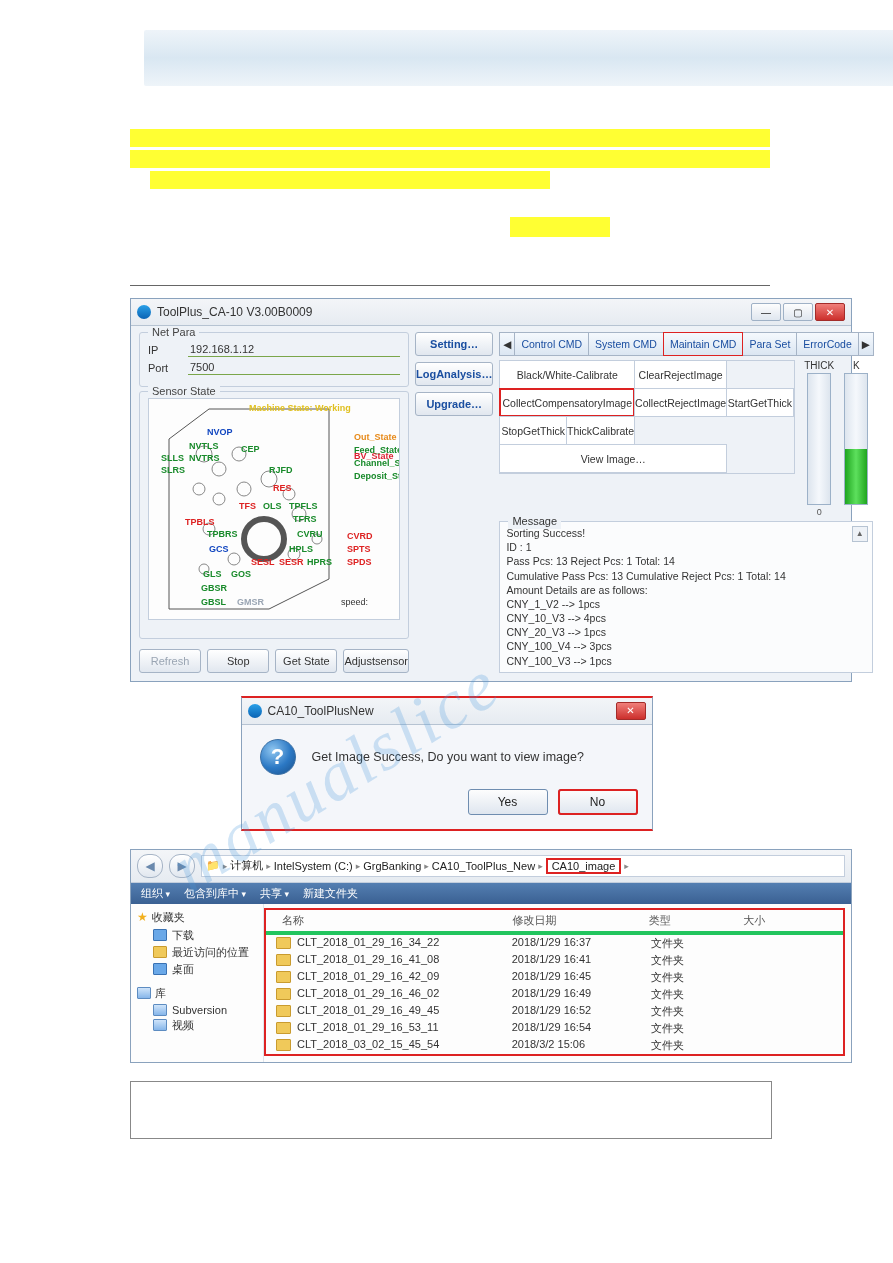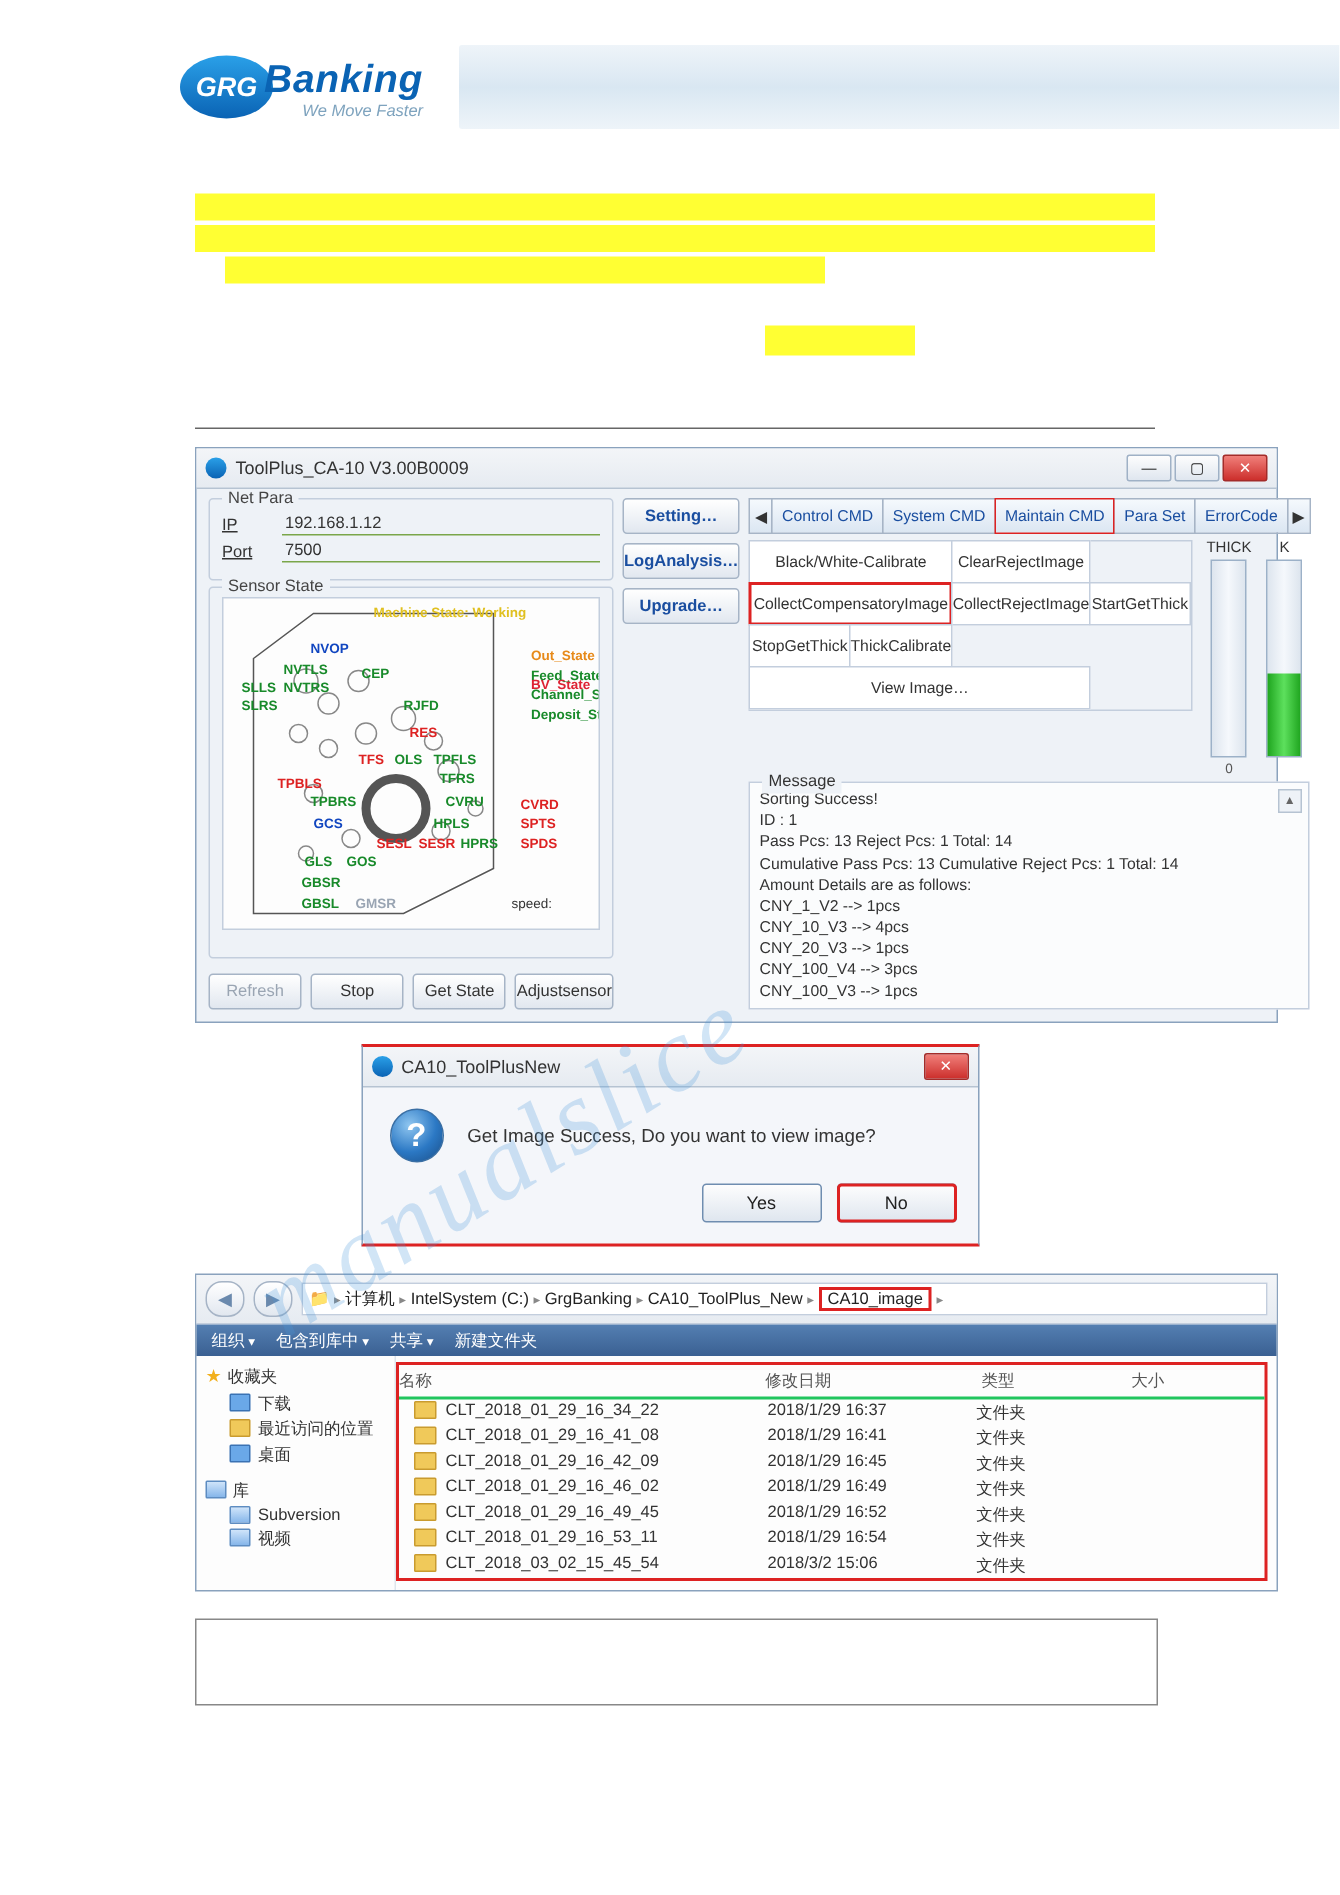--- a/index.html
+++ b/index.html
@@ -22,21 +22,21 @@
   .tb-icon { width: 14px; height: 14px; background: linear-gradient(180deg,#2aa0e8,#0a63b4); border-radius: 50%; margin-right: 6px; }
   .tb-title { flex: 1; color: #333; }
   .tb-ctrl { display: flex; gap: 2px; }
   .tb-btn { width: 28px; height: 16px; border: 1px solid #9fb1c6; background: linear-gradient(180deg,#fdfdfd,#dfe6ef); font-size: 10px; display: flex; align-items: center; justify-content: center; border-radius: 2px; }
   .tb-close { background: linear-gradient(180deg,#f07f7a,#cc2f2c); color: #fff; border-color: #a32c2a; }
   .wbody { display: flex; padding: 6px 8px 8px 8px; gap: 6px; font-size: 11px; }
   .leftcol { width: 270px; display: flex; flex-direction: column; gap: 4px; }
   .group { border: 1px solid #c3cedd; border-radius: 3px; padding: 6px 8px 8px 8px; background: #eef2f7; position: relative; }
   .group-title { position: absolute; top: -7px; left: 8px; background: #eef2f7; padding: 0 4px; font-size: 11px; color: #444; }
   .row { display: flex; align-items: center; gap: 6px; margin: 3px 0; }
-  .lbl { width: 34px; color: #333; text-decoration: underline; }
+  .lbl { width: 34px; color: #333; }
   .val { flex: 1; border-bottom: 1px solid #7aa64a; color: #333; padding: 1px 2px; }
   .btnrow { display: flex; gap: 6px; margin-top: 6px; }
   .gbtn { flex: 1; height: 22px; border: 1px solid #a6b4c6; background: linear-gradient(180deg,#fff,#e1e7ef); border-radius: 3px; font-size: 11px; display: flex; align-items: center; justify-content: center; color: #333; }
   .gbtn.dis { color: #9aa5b3; }
   .midcol { width: 84px; display: flex; flex-direction: column; gap: 6px; font-weight: bold; }
   .midbtn { height: 22px; border: 1px solid #a6b4c6; background: linear-gradient(180deg,#fff,#e1e7ef); border-radius: 3px; font-size: 11px; display: flex; align-items: center; justify-content: center; color: #1a4ea0; }
   .rightcol { flex: 1; display: flex; flex-direction: column; gap: 4px; }
   .tabs { display: flex; align-items: center; gap: 0; }
   .tab { height: 22px; padding: 0 6px; border: 1px solid #a6b4c6; background: linear-gradient(180deg,#f5f9fd,#dbe6f2); font-size: 10.5px; display: flex; align-items: center; justify-content: center; color: #1a4ea0; margin-right: -1px; white-space: nowrap; }
   .tab.sel { border: 1.5px solid #d22; z-index: 1; position: relative; }
@@ -77,39 +77,32 @@
   .exp-body { display: flex; font-size: 11px; }
   .exp-nav { width: 120px; border-right: 1px solid #dfe5ec; padding: 6px 6px; }
   .navgrp { margin-bottom: 8px; }
   .navgrp .hd { color: #333; margin-bottom: 2px; display:flex; align-items:center; gap:4px; }
   .navgrp .it { color: #333; padding: 1px 0 1px 16px; display:flex; align-items:center; gap:5px; }
   .star { color:#f2b01e; font-size:12px; }
   .mini-icon { width:12px; height:10px; background:#f0c95a; border:1px solid #c99b2f; border-radius:1px; display:inline-block; }
   .mini-icon.blue { background:#6aa8e8; border-color:#3a72b3; }
   .mini-icon.lib { background: linear-gradient(180deg,#cfe4fa,#86b6ea); border-color:#5d8cc1; }
   .exp-files { flex: 1; border: 2px solid #d22; margin: 4px 6px 6px 0; }
-  .fcols { display: grid; grid-template-columns: 2.2fr 1.3fr 0.9fr 0.8fr; padding: 3px 0; color: #555; border-bottom: 2px solid #22c55e; }
+  .fcols { display: grid; grid-template-columns: 2.2fr 1.3fr 0.9fr 0.8fr; padding: 3px 16px; color: #555; border-bottom: 4px solid #22c55e; }
   .frow { display: grid; grid-template-columns: 2.2fr 1.3fr 0.9fr 0.8fr; padding: 1px 10px; color: #333; }
   .ficon { width: 13px; height: 10px; background:#f0c95a; border:1px solid #c99b2f; border-radius:1px; display:inline-block; margin-right:6px; vertical-align:middle; }
   .bottom-box { width: 640px; height: 56px; border: 1px solid #888; margin-top: 18px; }
   .watermark { position: absolute; font-size: 70px; color: rgba(70,150,220,0.25); font-style: italic; transform: rotate(-32deg); pointer-events: none; left: 150px; top: 640px; font-family: cursive, serif; letter-spacing: 3px; z-index: 20; }
   .content { position: relative; }
 </style>
 </head>
 <body>
 
 <div class="page">
   <div class="header">
-    <div class="logo-badge">
-      <div class="logo-oval">GRG</div>
-      <div class="logo-text">
-        <span class="logo-main">Banking</span>
-        <span class="logo-sub">We Move Faster</span>
-      </div>
-    </div>
     <div class="header-band"></div>
   </div>
 
   <div class="content">
     <div class="watermark">manualslice</div>
     <span class="hl w1"></span>
     <span class="hl w1"></span>
     <span class="hl w2"></span>
     <span class="hl w3"></span>
     <div class="line"></div>

